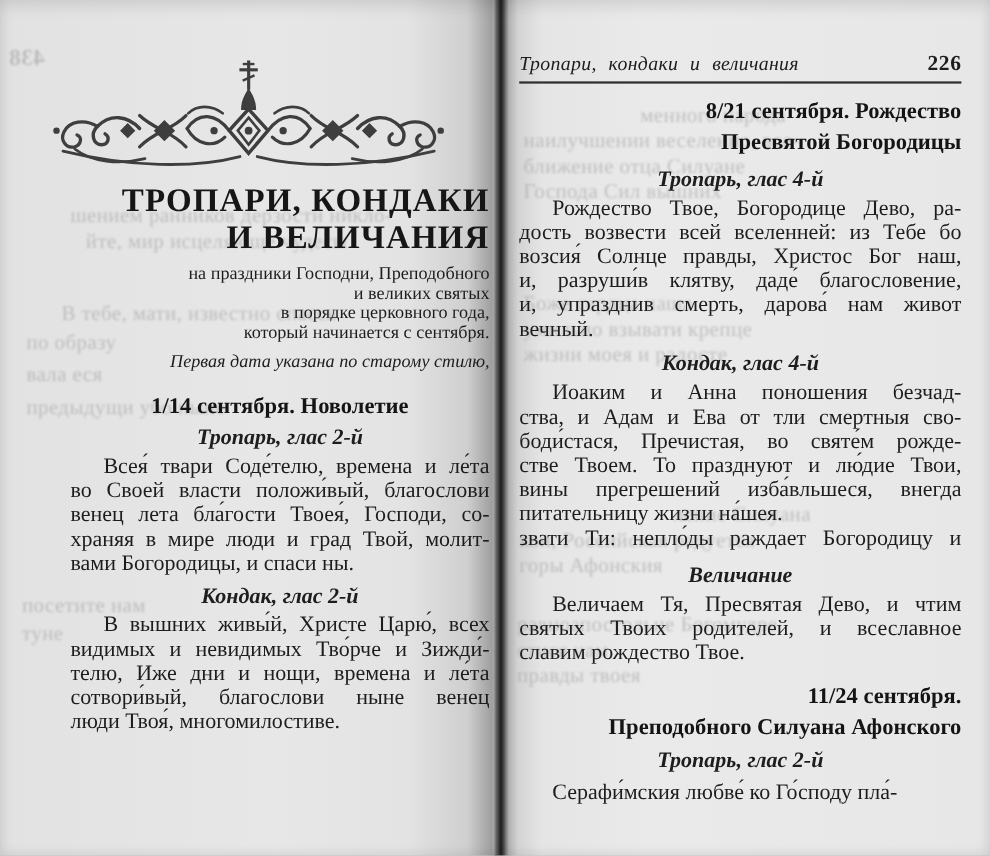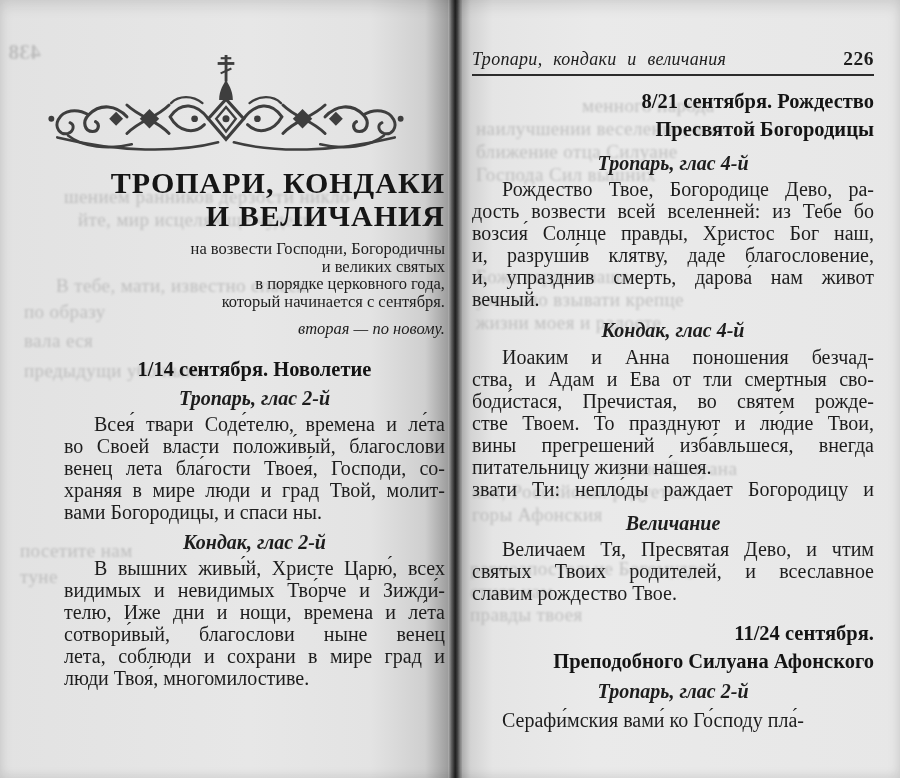--- a/index.html
+++ b/index.html
@@ -141,28 +141,28 @@
         <circle cx="190" cy="66" r="3.6" fill="#3e3e3e"></circle>
       </svg>
 
       <div class="cl">
         <h1 class="book-title center">
             <div class="tline first">ТРОПАРИ, КОНДАКИ</div>
             <div class="tline last">И ВЕЛИЧАНИЯ</div>
           </h1>
 
         <div class="subtitle center">
-            <div class="tline first">на возвести Господни, Богородичны</div>
+            <div class="tline first">на праздники Господни, Преподобного</div>
             <div class="tline">и великих святых</div>
             <div class="tline">в порядке церковного года,</div>
             <div class="tline last">который начинается  с сентября.</div>
           </div>
 
         <div class="style-note center">
-            <div class="tline last">вторая — по новому.</div>
+            <div class="tline first">Первая дата указана по старому стилю,</div>
           </div>
 
         <h2 class="sec-heading mt-sec1" style="margin-top:19px;">1/14 сентября. Новолетие</h2>
 
         <h3 class="glas-heading" style="margin-top:5px;">Тропарь, глас 2-й</h3>
 
         <div class="para" style="margin-top:3px;">
             <div class="tline first">Всея́ твари Соде́телю, времена и ле́та</div>
             <div class="tline">во Своей власти положи́вый, благослови</div>
             <div class="tline">венец лета бла́гости Твоея́, Господи, со-</div>
@@ -170,21 +170,20 @@
             <div class="tline last">вами Богородицы, и спаси ны.</div>
           </div>
 
         <h3 class="glas-heading" style="margin-top:7px;">Кондак, глас 2-й</h3>
 
         <div class="para" style="margin-top:3px;">
             <div class="tline first">В вышних живы́й, Христе Царю́, всех</div>
             <div class="tline">видимых и невидимых Тво́рче и Зижди́-</div>
             <div class="tline">телю, Иже дни и нощи, времена и ле́та</div>
             <div class="tline">сотвори́вый, благослови ныне венец</div>
-            <div class="tline">лета, соблюди и сохрани в мире град и</div>
             <div class="tline last">люди Твоя́, многомилостиве.</div>
           </div>
       </div>
     </div>
   </div>
 
   <div class="spine"></div>
 
   <div class="page page-right">
     <div class="bleed bleed-r">
@@ -247,18 +246,18 @@
         </div>
 
       <h2 class="feast-heading center" style="margin-top:15px;">
           <div class="tline first">11/24 сентября.</div>
           <div class="tline last">Преподобного Силуана Афонского</div>
         </h2>
 
       <h3 class="glas-heading" style="margin-top:4px;">Тропарь, глас 2-й</h3>
 
       <div class="para" style="margin-top:6px;">
-          <div class="tline first last">Серафи́мския вами́ ко Го́споду пла́-</div>
+          <div class="tline first last">Серафи́мския любве́ ко Го́споду пла́-</div>
         </div>
     </div>
   </div>
 
 </div>
 
 </body></html>

